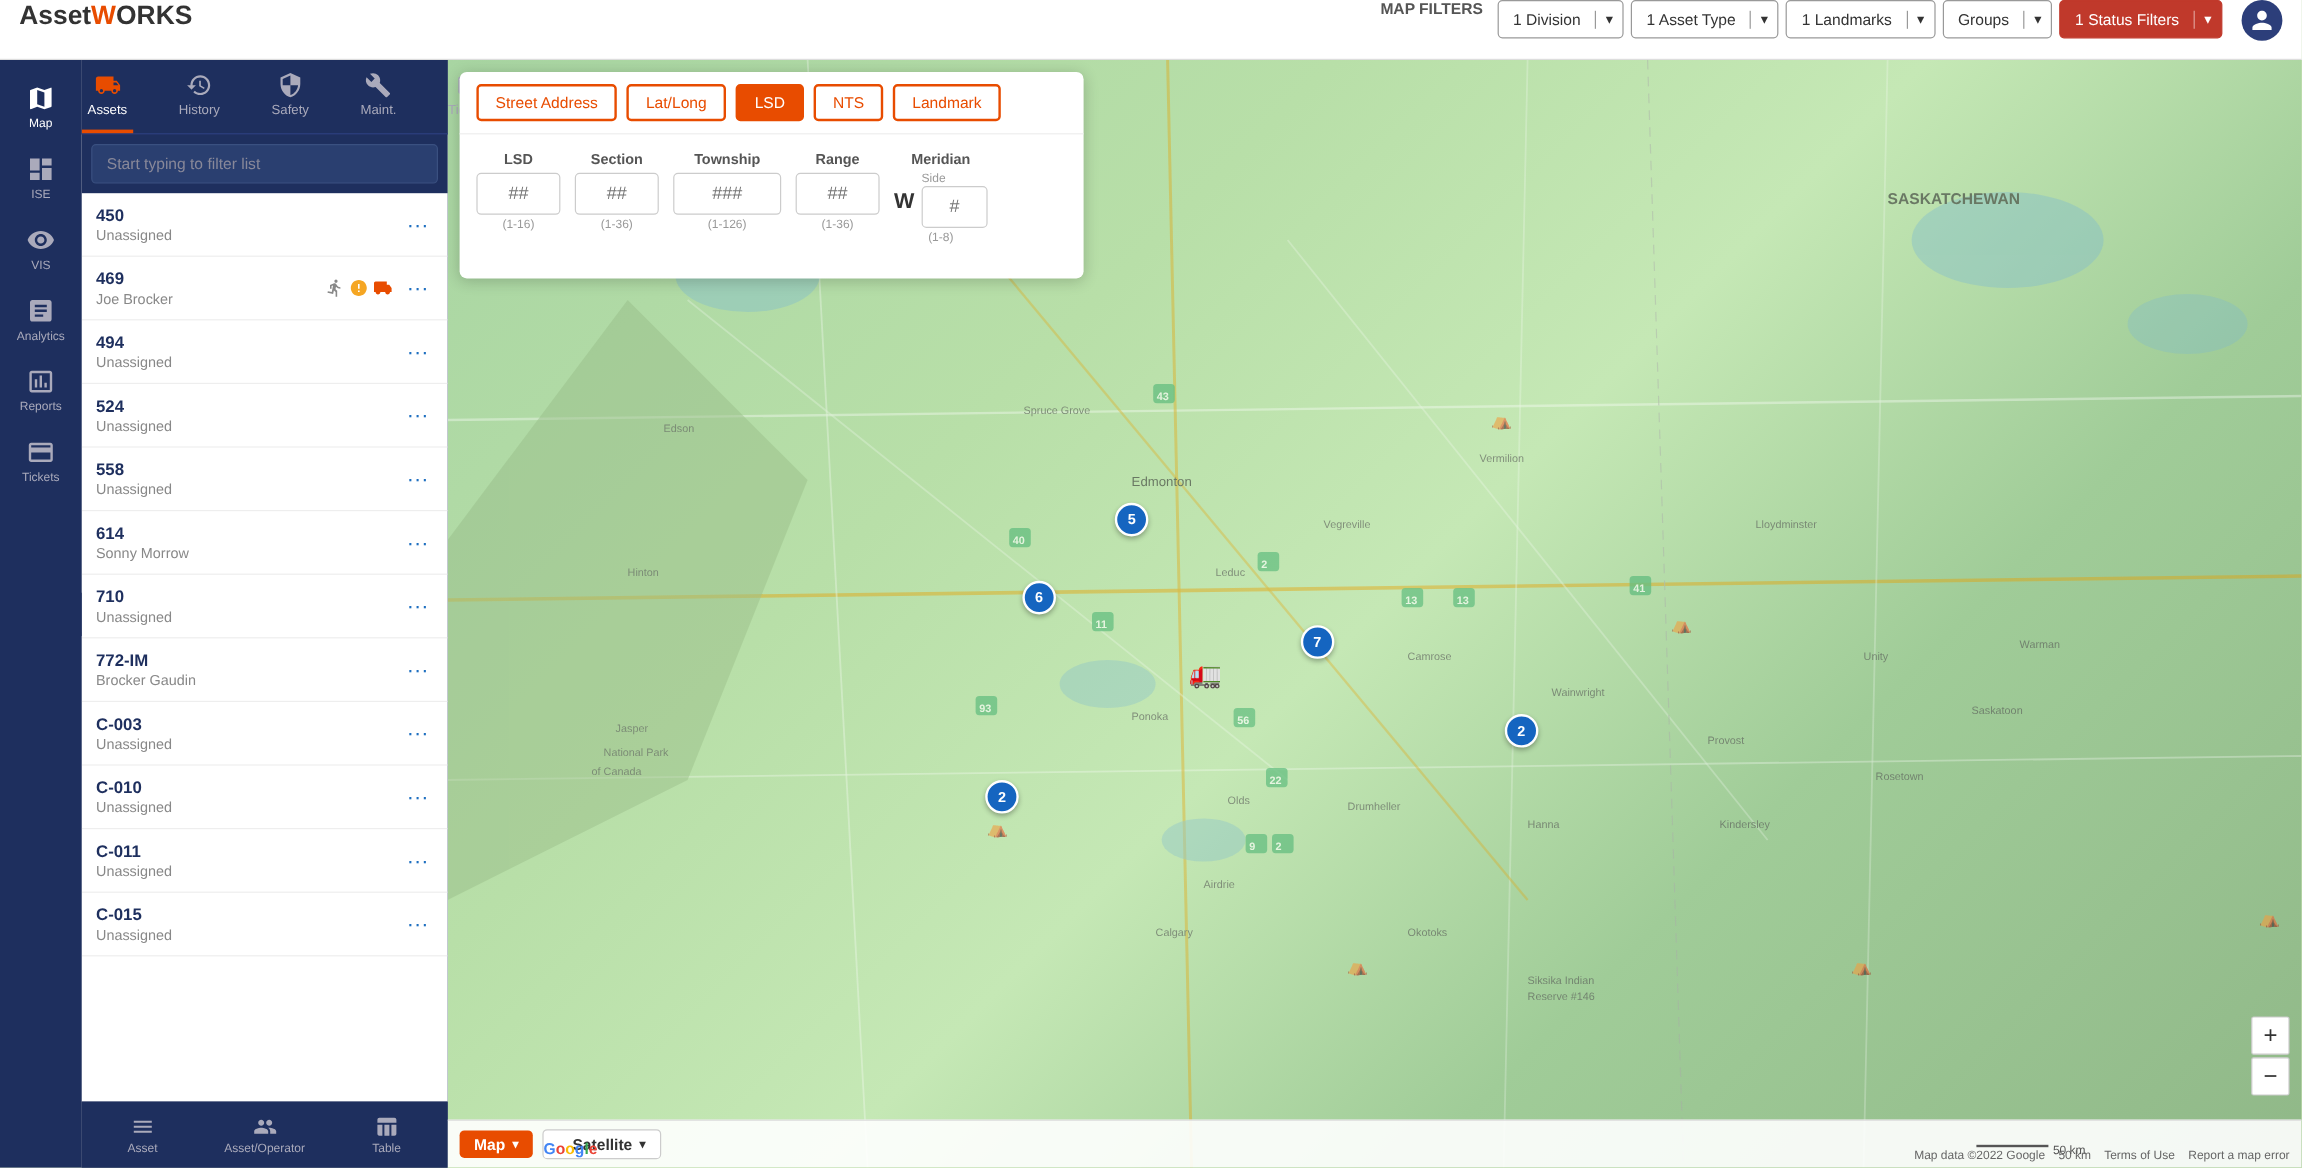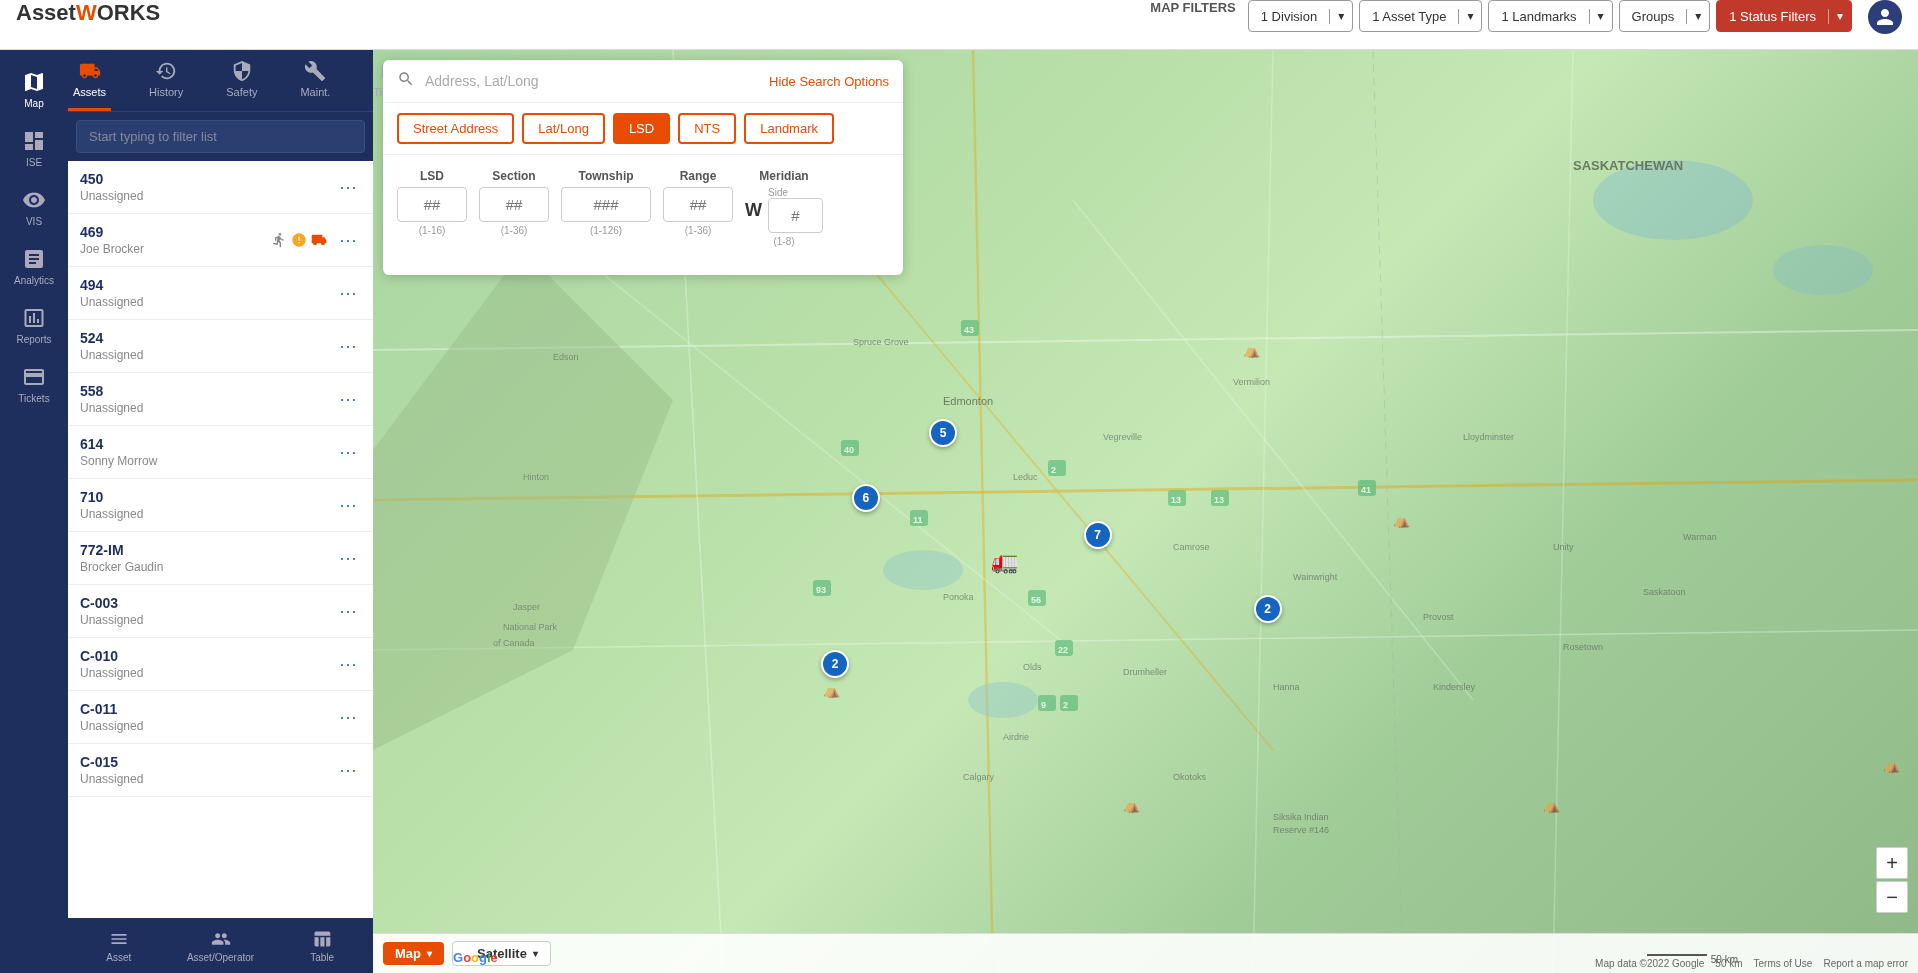--- a/index.html
+++ b/index.html
@@ -599,29 +599,20 @@
       </div>
       <div id="scale-bar">
         <div class="scale-line"></div>
         <span>50 km</span>
       </div>
     </div>
 
   </div>
 
   <div id="search-overlay">
-    <div id="search-header">
-      <div id="search-icon-wrap">
-        <svg width="18" height="18" viewBox="0 0 24 24" fill="#888">
-            <path d="M15.5 14h-.79l-.28-.27C15.41 12.59 16 11.11 16 9.5 16 5.91 13.09 3 9.5 3S3 5.91 3 9.5 5.91 16 9.5 16c1.61 0 3.09-.59 4.23-1.57l.27.28v.79l5 4.99L20.49 19l-4.99-5zm-6 0C7.01 14 5 11.99 5 9.5S7.01 5 9.5 5 14 7.01 14 9.5 11.99 14 9.5 14z"></path>
-          </svg>
-      </div>
-      <input id="search-input" type="text" placeholder="Address, Lat/Long" style="">
-      <span id="hide-search-link">Hide Search Options</span>
-    </div>
 
     <div id="search-types">
       <button class="search-type-btn">Street Address</button>
       <button class="search-type-btn">Lat/Long</button>
       <button class="search-type-btn active">LSD</button>
       <button class="search-type-btn">NTS</button>
       <button class="search-type-btn">Landmark</button>
     </div>
 
     <div id="lsd-form">

